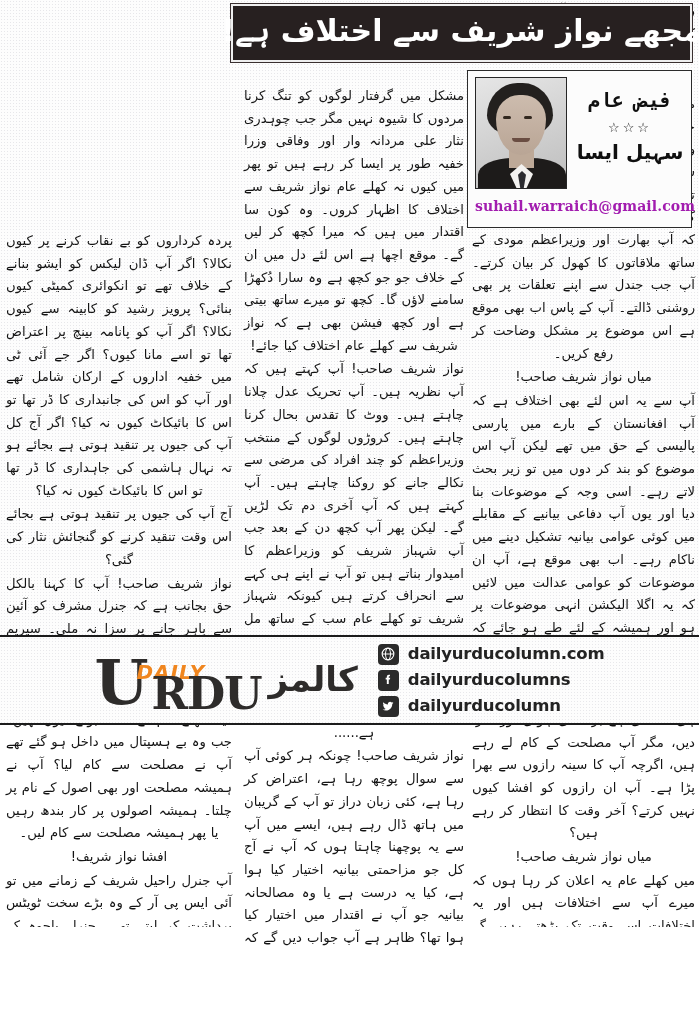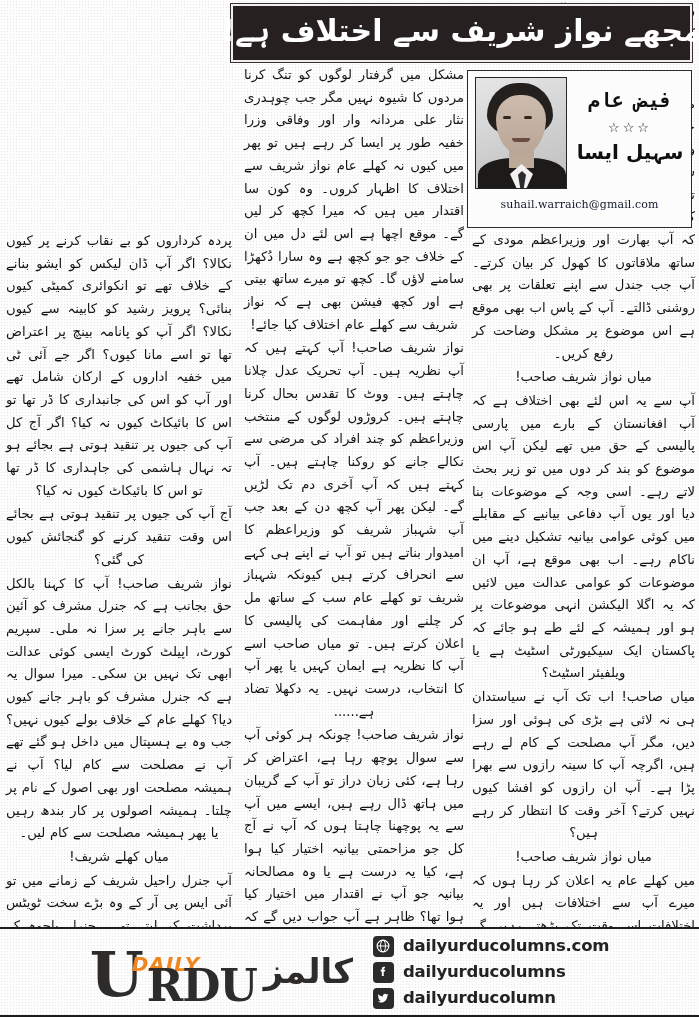--- a/index.html
+++ b/index.html
@@ -14,21 +14,21 @@
     overflow: hidden;
     font-family: "DejaVu Sans", sans-serif;
     color: #171717;
     position: relative;
   }
 
   
   .page {
     position: relative;
     width: 699px;
-    height: 1017px;
+    height: 725px;
     background: #fdfdfd;
     background-image:
       radial-gradient(rgba(120,120,140,0.16) 0.5px, transparent 0.6px);
     background-size: 3px 3px;
     box-sizing: border-box;
   }
 
   
   .content {
     position: absolute;
@@ -41,21 +41,21 @@
     box-sizing: border-box;
     padding: 0;
   }
   .col {
     box-sizing: border-box;
     height: 100%;
     overflow: hidden;
     position: relative;
   }
   .col-right { width: 239px; padding: 0 7px 0 6px; }
-  .col-mid   { width: 230px; padding: 0 5px 0 5px; }
+  .col-mid   { width: 230px; padding: 0 5px 0 5px; margin-top: 21px; }
   .col-left  { width: 230px; padding: 0 4px 0 3px; }
 
   
   .headline-band {
     position: absolute;
     right: 7px;
     top: 4px;
     width: 461px;
     height: 58px;
     background: #272020;
@@ -198,23 +198,23 @@
     width: 8px; height: 17px;
     background: #2c2c30;
     clip-path: polygon(50% 0, 100% 22%, 72% 100%, 28% 100%, 0 22%);
   }
 
   .email {
     margin-top: 5px;
     text-align: center;
     direction: ltr;
     font-family: "DejaVu Serif", "Liberation Serif", serif;
-    font-size: 11px;
-    font-weight: 400;
-    color: #0f172a;
+    font-size: 14px;
+    font-weight: 700;
+    color: #a21caf;
     letter-spacing: 0.1px;
   }
 
   
   .body-text {
     direction: rtl;
     text-align: justify;
     text-align-last: center;
     font-family: "DejaVu Sans", sans-serif;
     font-size: 13.2px;
@@ -376,23 +376,23 @@
     </div>
     <div class="email">suhail.warraich@gmail.com</div>
   </div>
 
   <div class="content">
 
     <div class="col col-right">
       <div class="rc-spacer"></div>
       <div class="body-text">
         <p>پردہ کرداروں کو بے نقاب کرنے پر کیوں نکالا؟ اگر آپ ڈان لیکس کو ایشو بنانے کے خلاف تھے تو انکوائری کمیٹی کیوں بنائی؟ پرویز رشید کو کابینہ سے کیوں نکالا؟ اگر آپ کو پانامہ بینچ پر اعتراض تھا تو اسے مانا کیوں؟ اگر جے آئی ٹی میں خفیہ اداروں کے ارکان شامل تھے اور آپ کو اس کی جانبداری کا ڈر تھا تو اس کا بائیکاٹ کیوں نہ کیا؟ اگر آج کل آپ کی جیوں پر تنقید ہوتی ہے بجائے ہو تہ نہال ہاشمی کی جاہداری کا ڈر تھا تو اس کا بائیکاٹ کیوں نہ کیا؟</p>
-        <p>آج آپ کی جیوں پر تنقید ہوتی ہے بجائے اس وقت تنقید کرنے کو گنجائش کیوں کی گئی؟</p>
+        <p>آج آپ کی جیوں پر تنقید ہوتی ہے بجائے اس وقت تنقید کرنے کو گنجائش نثار کی گئی؟</p>
         <p>نواز شریف صاحب! آپ کا کہنا بالکل حق بجانب ہے کہ جنرل مشرف کو آئین سے باہر جانے پر سزا نہ ملی۔ سپریم کورٹ، اپیلٹ کورٹ ایسی کوئی عدالت ابھی تک نہیں بن سکی۔ میرا سوال یہ ہے کہ جنرل مشرف کو باہر جانے کیوں دیا؟ کھلے عام کے خلاف بولے کیوں نہیں؟ جب وہ بے ہسپتال میں داخل ہو گئے تھے آپ نے مصلحت سے کام لیا؟ آپ نے ہمیشہ مصلحت اور بھی اصول کے نام پر چلتا۔ ہمیشہ اصولوں پر کار بندھ رہیں یا پھر ہمیشہ مصلحت سے کام لیں۔</p>
-        <p class="center">میاں کھلے شریف!</p>
+        <p class="center">افشا نواز شریف!</p>
         <p>آپ جنرل راحیل شریف کے زمانے میں تو آئی ایس پی آر کے وہ بڑے سخت ٹویٹس برداشت کر لیتے تھے۔ جنرل باجوہ کے دور میں ایک ٹویٹ پر اتنا سخت ردِعمل کیوں دیا؟ نتیجے میں ٹویٹ کیسے کٹ گیا؟ ایک وقت تھا کہ آپ جنرل راحیل شریف کو اپنے برابر بٹھاتے تھے۔ ایک ادارے کے دوسرے پر تو آپ نے انہیں کرسی صدارت پر بھی بٹھایا اور خود مختصر کرسی پر بیٹھے تھے، مگر ایسا کیا ہوا کہ جنرل باجوہ کے آتے ہی کرسیوں کے درمیان ایک ہی میز آ گئی؟</p>
 
       </div>
     </div>
 
     <div class="col col-mid">
       <div class="mc-spacer"></div>
       <div class="body-text">
         <p>مشکل میں گرفتار لوگوں کو تنگ کرنا مردوں کا شیوہ نہیں مگر جب چوہدری نثار علی مردانہ وار اور وفاقی وزرا خفیہ طور پر ایسا کر رہے ہیں تو پھر میں کیوں نہ کھلے عام نواز شریف سے اختلاف کا اظہار کروں۔ وہ کون سا اقتدار میں ہیں کہ میرا کچھ کر لیں گے۔ موقع اچھا ہے اس لئے دل میں ان کے خلاف جو جو کچھ ہے وہ سارا دُکھڑا سامنے لاؤں گا۔ کچھ تو میرے ساتھ بیتی ہے اور کچھ فیشن بھی ہے کہ نواز شریف سے کھلے عام اختلاف کیا جائے!</p>
         <p>نواز شریف صاحب! آپ کہتے ہیں کہ آپ نظریہ ہیں۔ آپ تحریک عدل چلانا چاہتے ہیں۔ ووٹ کا تقدس بحال کرنا چاہتے ہیں۔ کروڑوں لوگوں کے منتخب وزیراعظم کو چند افراد کی مرضی سے نکالے جانے کو روکنا چاہتے ہیں۔ آپ کہتے ہیں کہ آپ آخری دم تک لڑیں گے۔ لیکن پھر آپ کچھ دن کے بعد جب آپ شہباز شریف کو وزیراعظم کا امیدوار بناتے ہیں تو آپ نے اپنے ہی کہے سے انحراف کرتے ہیں کیونکہ شہباز شریف تو کھلے عام سب کے ساتھ مل کر چلنے اور مفاہمت کی پالیسی کا اعلان کرتے ہیں۔ تو میاں صاحب اسے آپ کا نظریہ ہے ایمان کہیں یا پھر آپ کا انتخاب، درست نہیں۔ یہ دکھلا تضاد ہے......</p>
@@ -429,21 +429,21 @@
     <div class="social">
 
       <div class="social-row">
         <span class="social-ico">
           <svg width="14" height="14" viewBox="0 0 24 24" aria-hidden="true">
             <circle cx="12" cy="12" r="10" fill="none" stroke="#ffffff" stroke-width="2"></circle>
             <ellipse cx="12" cy="12" rx="4.3" ry="10" fill="none" stroke="#ffffff" stroke-width="1.7"></ellipse>
             <line x1="2" y1="12" x2="22" y2="12" stroke="#ffffff" stroke-width="1.7"></line>
           </svg>
         </span>
-        <span class="social-txt">dailyurducolumns.com</span>
+        <span class="social-txt">dailyurducolumn.com</span>
       </div>
 
       <div class="social-row">
         <span class="social-ico">
           <svg width="14" height="14" viewBox="0 0 24 24" aria-hidden="true">
             <path fill="#ffffff" d="M15.4 8.2h-2.1V6.8c0-.7.2-1.1 1.1-1.1h1V3.1c-.5-.05-1.2-.1-2-.1-2 0-3.4 1.2-3.4 3.5v1.7H8v2.8h2v7.9h3.3v-7.9h2.1l.3-2.8z"></path>
           </svg>
         </span>
         <span class="social-txt">dailyurducolumns</span>
       </div>

